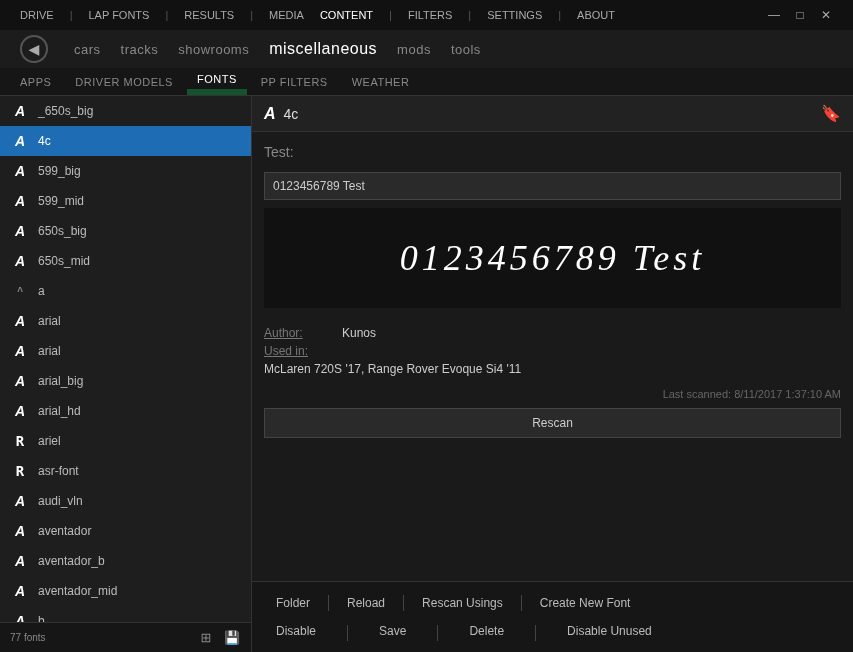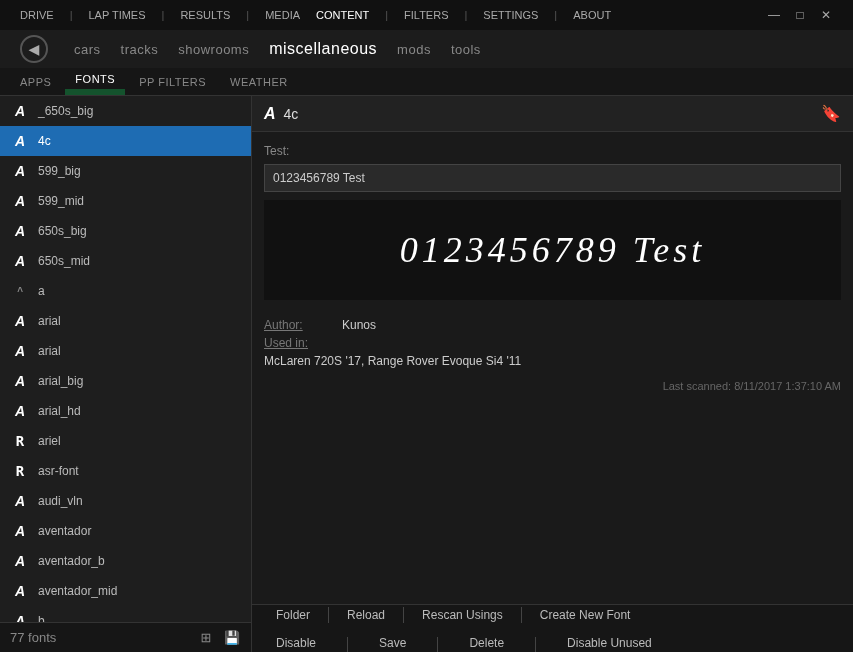--- a/index.html
+++ b/index.html
@@ -156,21 +156,21 @@
     #left-footer {
       height: 30px;
       background: #161616;
       display: flex;
       align-items: center;
       justify-content: space-between;
       padding: 0 10px;
       border-top: 1px solid #333;
     }
     #font-count {
-      font-size: 13px;
+      font-size: 10px;
       color: #888;
     }
     #left-footer-icons {
       display: flex;
       gap: 8px;
     }
     .footer-icon {
       width: 18px;
       height: 18px;
       display: flex;
@@ -219,23 +219,23 @@
       cursor: pointer;
     }
 
     #right-content {
       flex: 1;
       padding: 12px;
       overflow-y: auto;
     }
 
     #test-label {
-      font-size: 12px;
-      color: #888;
-      margin-bottom: 6px;
+      font-size: 14px;
+      color: #888;
+      margin-bottom: 12px;
     }
     #test-input {
       width: 100%;
       background: #2a2a2a;
       border: 1px solid #444;
       color: #ccc;
       font-size: 12px;
       padding: 6px 8px;
       outline: none;
       margin-bottom: 8px;
@@ -293,21 +293,21 @@
       border: 1px solid #444;
       color: #ccc;
       font-size: 12px;
       padding: 7px;
       cursor: pointer;
       text-align: center;
     }
 
     
     #bottom-toolbar {
-      height: 48px;
+      height: 71px;
       background: #161616;
       border-top: 1px solid #333;
       display: flex;
       flex-direction: column;
       justify-content: center;
     }
     #toolbar-row1 {
       display: flex;
       align-items: center;
       padding: 4px 10px;
@@ -335,21 +335,21 @@
       margin: 0 4px;
     }
   </style>
 </head>
 <body>
 
 <div id="title-bar">
   <div id="title-bar-menu">
     <span>DRIVE</span>
     <span style="color:#555">|</span>
-    <span>LAP TIMES</span>
+    <span>LAP FONTS</span>
     <span style="color:#555">|</span>
     <span>RESULTS</span>
     <span style="color:#555">|</span>
     <span>MEDIA</span>
     <span style="color:#fff">CONTENT</span>
     <span style="color:#555">|</span>
     <span>FILTERS</span>
     <span style="color:#555">|</span>
     <span>SETTINGS</span>
     <span style="color:#555">|</span>
@@ -367,20 +367,21 @@
   <span class="nav-item">cars</span>
   <span class="nav-item">tracks</span>
   <span class="nav-item">showrooms</span>
   <span class="nav-item active">miscellaneous</span>
   <span class="nav-item">mods</span>
   <span class="nav-item">tools</span>
 </div>
 
 <div id="tab-bar">
   <div class="tab">APPS</div>
+  <div class="tab">DRIVER MODELS</div>
   <div class="tab active">FONTS</div>
   <div class="tab">PP FILTERS</div>
   <div class="tab">WEATHER</div>
 </div>
 
 <div id="main">
 
   <div id="left-panel">
     <div id="font-list">
 
@@ -491,20 +492,21 @@
         </div>
         <div class="meta-row">
           <span class="meta-label">Used in:</span>
         </div>
         <div class="meta-row">
           <span class="meta-value">McLaren 720S '17, Range Rover Evoque Si4 '11</span>
         </div>
       </div>
 
       <div id="scan-info">Last scanned: 8/11/2017 1:37:10 AM</div>
+      <button id="rescan-btn">Rescan</button>
     </div>
 
     <div id="bottom-toolbar">
       <div id="toolbar-row1">
         <button class="toolbar-btn">Folder</button>
         <div class="toolbar-sep"></div>
         <button class="toolbar-btn">Reload</button>
         <div class="toolbar-sep"></div>
         <button class="toolbar-btn">Rescan Usings</button>
         <div class="toolbar-sep"></div>

